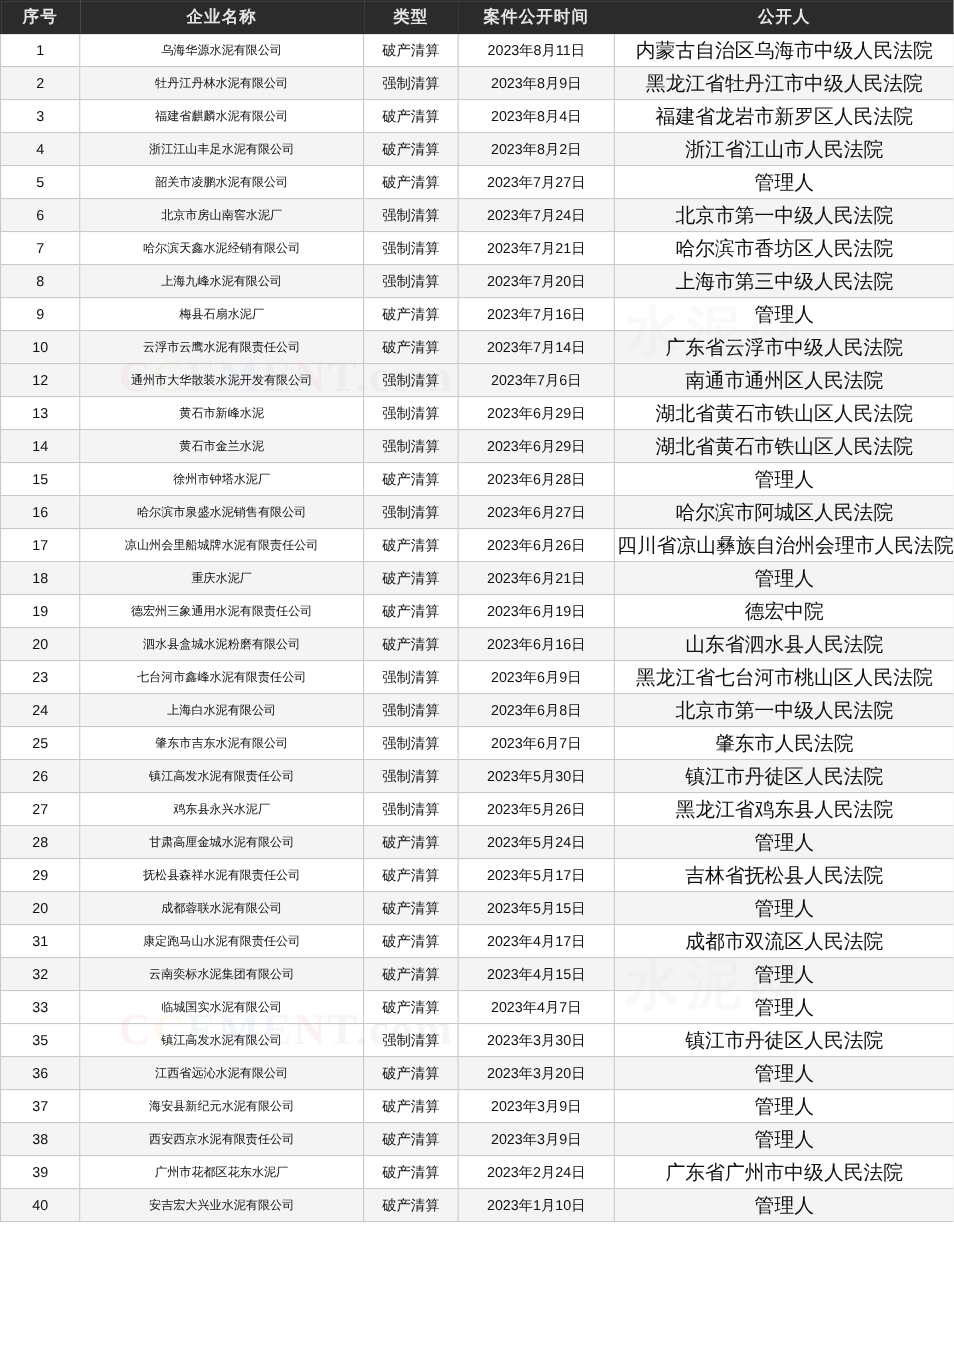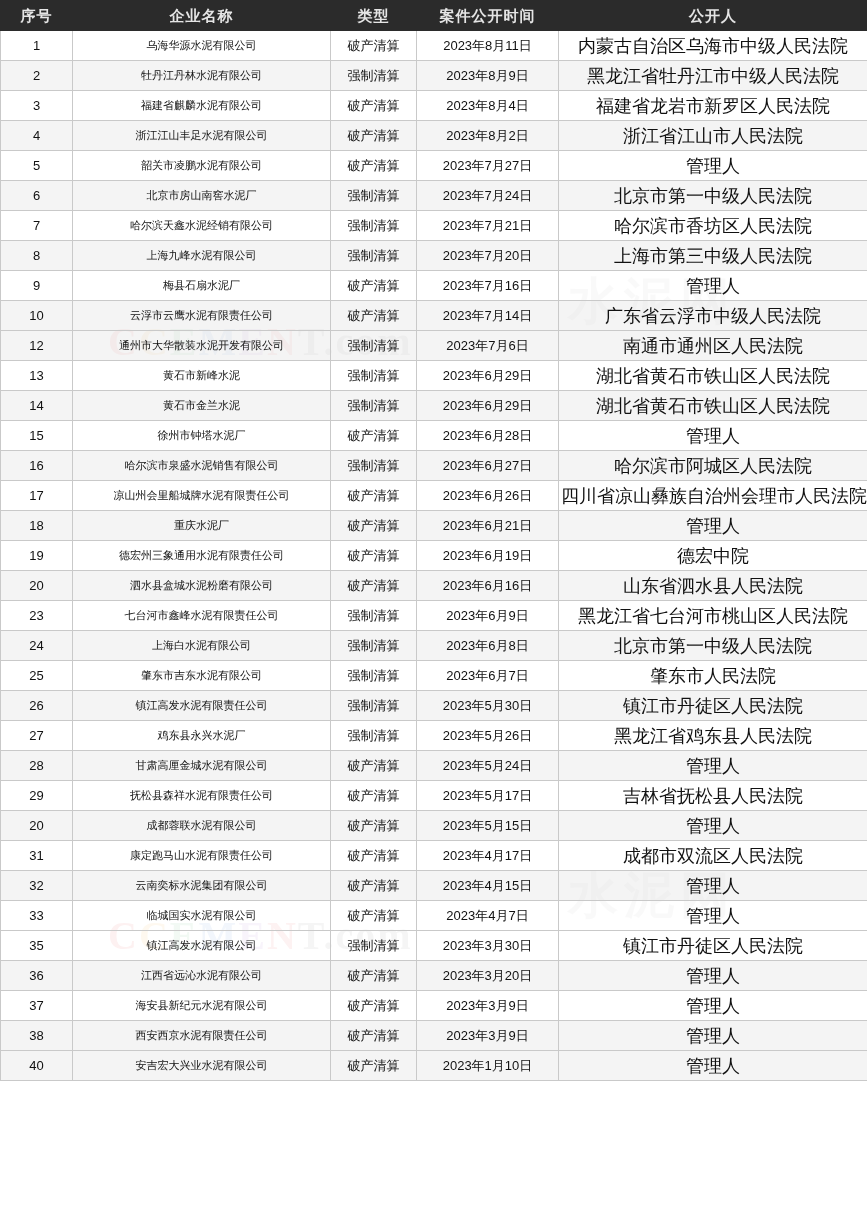--- a/index.html
+++ b/index.html
@@ -358,20 +358,27 @@
           <td class="col-date">2023年3月9日</td>
           <td class="col-court">管理人</td>
         </tr>
         <tr class="even">
           <td class="col-idx">38</td>
           <td class="col-name">西安西京水泥有限责任公司</td>
           <td class="col-type">破产清算</td>
           <td class="col-date">2023年3月9日</td>
           <td class="col-court">管理人</td>
         </tr>
+        <tr class="odd">
+          <td class="col-idx">39</td>
+          <td class="col-name">广州市花都区花东水泥厂</td>
+          <td class="col-type">破产清算</td>
+          <td class="col-date">2023年2月24日</td>
+          <td class="col-court">广东省广州市中级人民法院</td>
+        </tr>
         <tr class="even">
           <td class="col-idx">40</td>
           <td class="col-name">安吉宏大兴业水泥有限公司</td>
           <td class="col-type">破产清算</td>
           <td class="col-date">2023年1月10日</td>
           <td class="col-court">管理人</td>
         </tr>
       </tbody>
   </table>
 </div>

